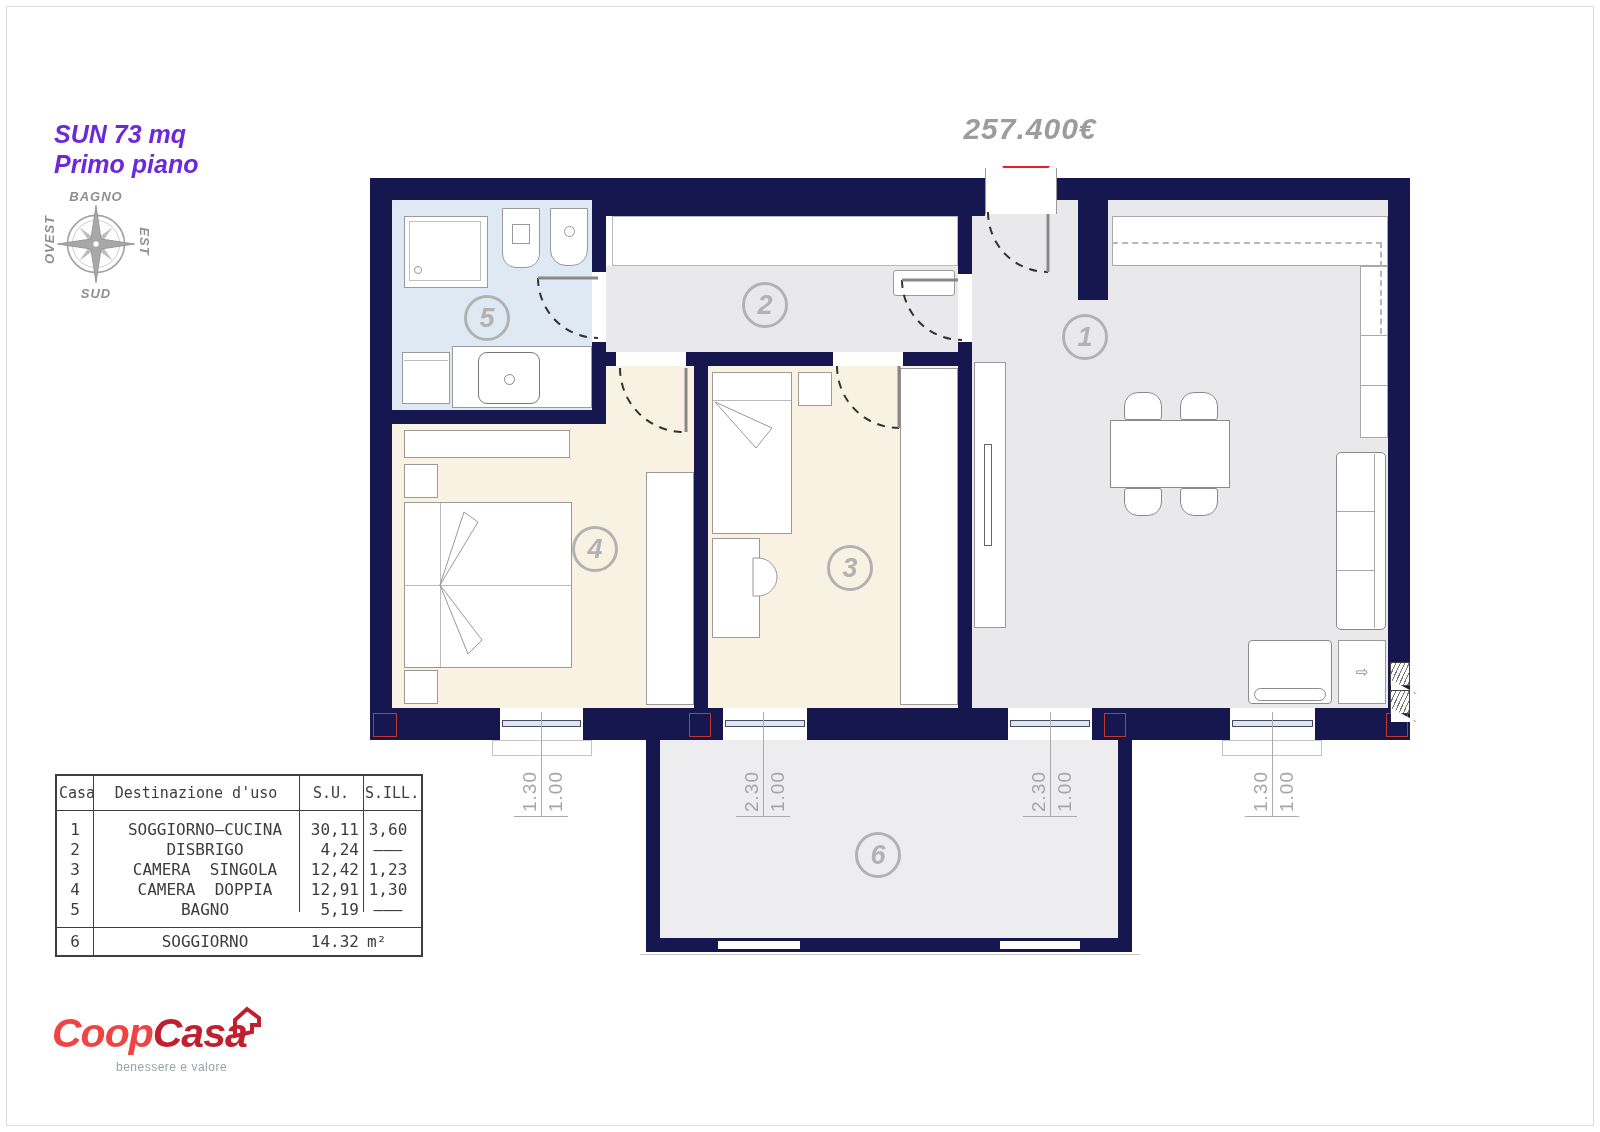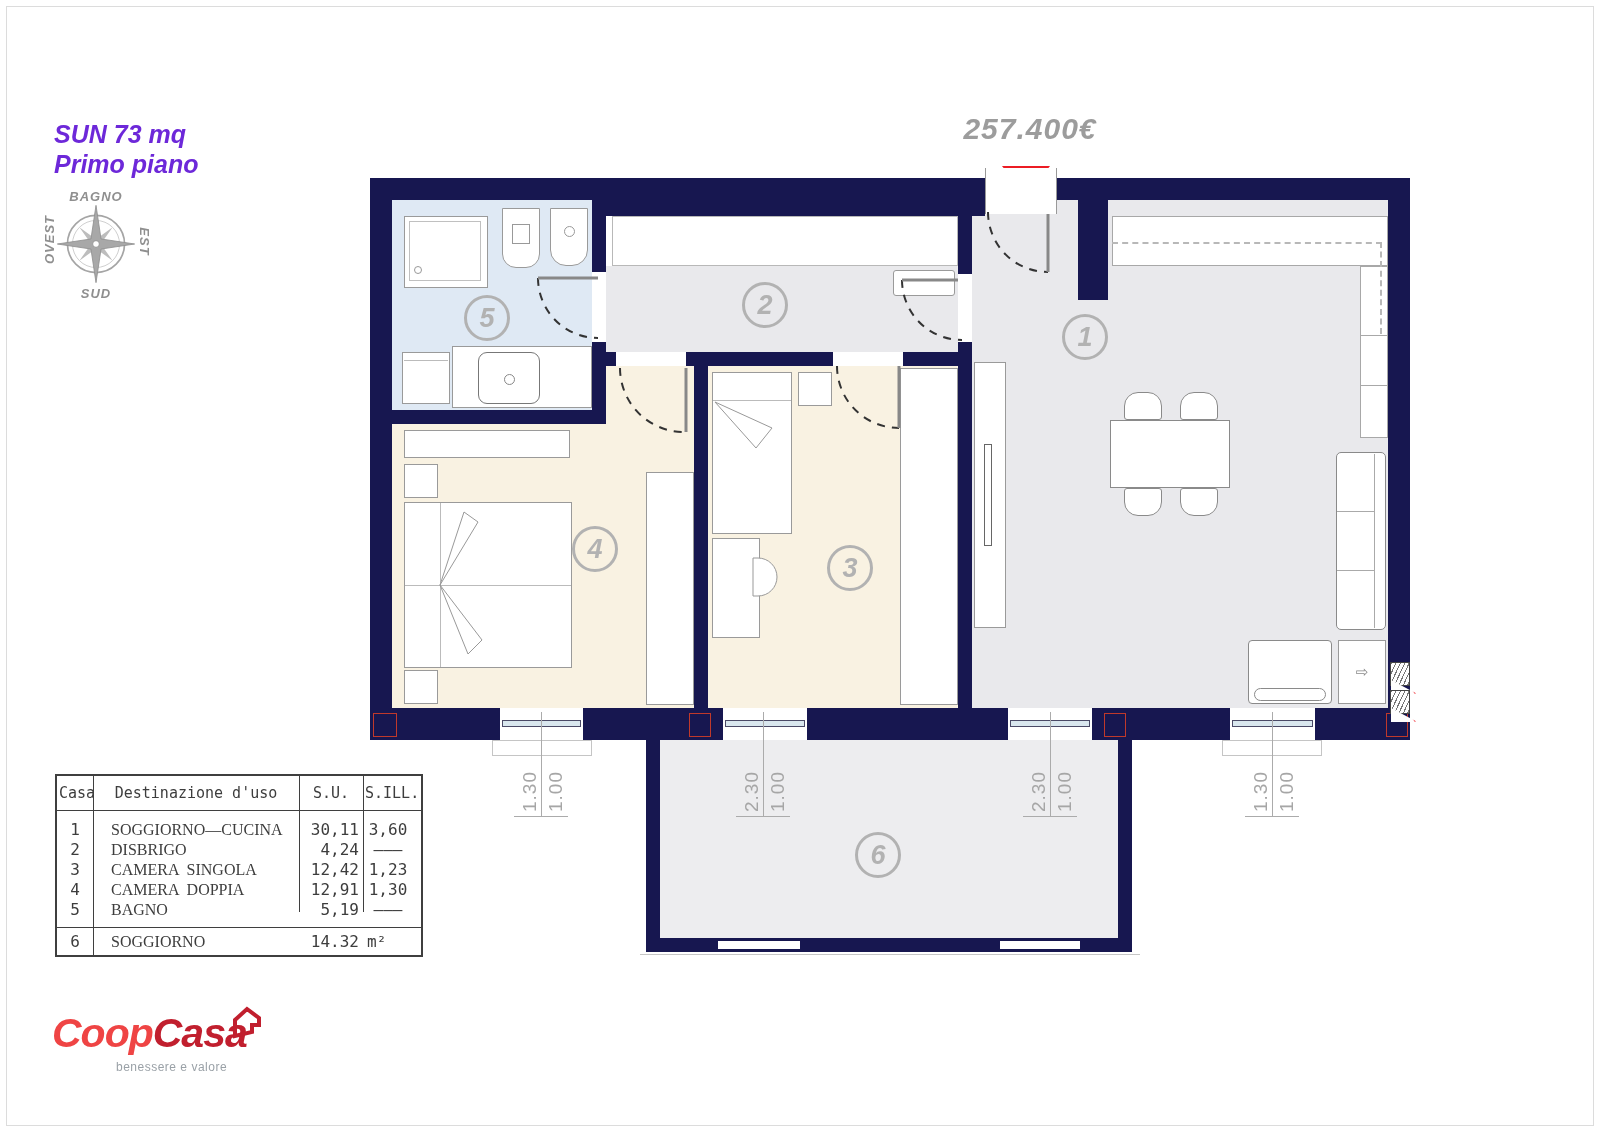--- a/index.html
+++ b/index.html
@@ -34,21 +34,21 @@
        border-left:24px solid transparent;border-right:24px solid transparent;
        border-top:31px solid #ec1c24;}
   
   .tbl{position:absolute;left:55px;top:774px;width:368px;border:2px solid #3f3f3f;
        font-family:"DejaVu Sans Mono",monospace;color:#3d3d3d;box-sizing:border-box;background:#fff;}
   .trow{display:grid;grid-template-columns:36px 206px 64px 1fr;align-items:center;}
   .tcell{white-space:pre;}
   .thead .tcell{font-size:15px;padding:8px 2px;text-align:center;}
   .tbody .trow .tcell{font-size:16px;line-height:20px;}
   .cnum{text-align:center;}
-  .cdest{padding-left:18px;text-align:left;font-family:Liberation Serif, serif;}
+  .cdest{padding-left:18px;text-align:center;}
   .csu{text-align:right;padding-right:4px;}
   .csill{text-align:center;padding-right:8px;}
   .vline{position:absolute;width:1px;background:#3f3f3f;top:0;}
   
   .logo{position:absolute;left:52px;top:1010px;font:italic bold 41px "Liberation Sans",sans-serif;letter-spacing:-1px;}
   .logo .coop{color:#ef4444;} .logo .casa{color:#c11f2e;}
   .tagline{position:absolute;left:116px;top:1060px;font:12px "Liberation Sans",sans-serif;color:#9aa1a7;letter-spacing:0.5px;}
   svg.overlay{position:absolute;left:0;top:0;pointer-events:none;}
 </style>
 </head>

